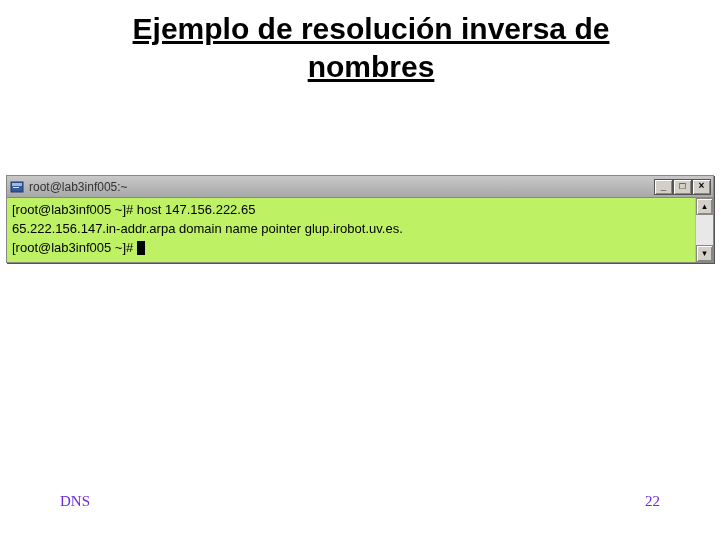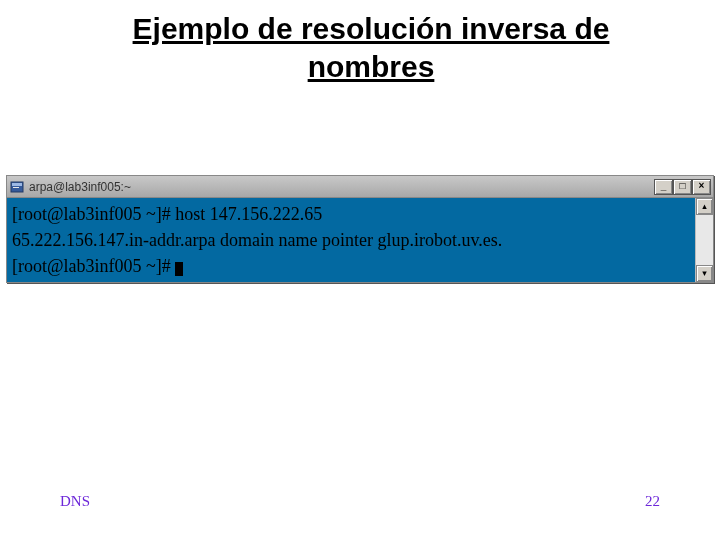--- a/index.html
+++ b/index.html
@@ -64,23 +64,23 @@
     color: #000;
     box-shadow: inset 1px 1px 0 #fff, inset -1px -1px 0 #888;
     cursor: default;
   }
   .term-body {
     display: flex;
     background: #fff;
   }
   .term {
     flex: 1;
-    background: #0369a1;
-    font-family: Liberation Serif, serif;
-    font-size: 18px;
+    background: #bef264;
+    font-family: Liberation Sans, sans-serif;
+    font-size: 13px;
     line-height: 1.45;
     color: #000;
     padding: 3px 5px;
     min-height: 64px;
     white-space: pre;
     overflow: hidden;
   }
   .cursor {
     display: inline-block;
     width: 8px;
@@ -129,21 +129,21 @@
 
 <div class="window">
   <div class="titlebar">
     <span class="titlebar-icon">
       <svg width="16" height="16" viewBox="0 0 16 16">
         <rect x="2" y="3" width="12" height="10" fill="#355a9a" stroke="#223a66"></rect>
         <rect x="3" y="4" width="10" height="3" fill="#9cb8e4"></rect>
         <rect x="4" y="8" width="6" height="1" fill="#e8e8e8"></rect>
       </svg>
     </span>
-    <span class="titlebar-text">arpa@lab3inf005:~</span>
+    <span class="titlebar-text">root@lab3inf005:~</span>
     <div class="win-btns">
       <div class="win-btn">_</div>
       <div class="win-btn">□</div>
       <div class="win-btn">×</div>
     </div>
   </div>
   <div class="term-body">
     <div class="term"><span>[root@lab3inf005 ~]# host 147.156.222.65</span>
 <span>65.222.156.147.in-addr.arpa domain name pointer glup.irobot.uv.es.</span>
 <span>[root@lab3inf005 ~]# </span><span class="cursor"></span></div>

